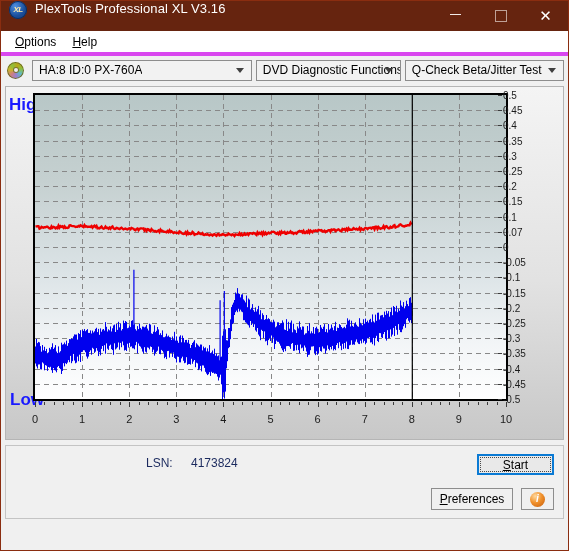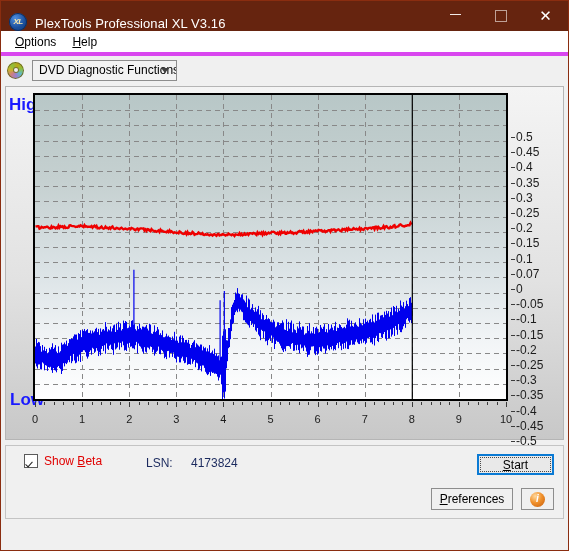--- a/index.html
+++ b/index.html
@@ -10,21 +10,21 @@
     -webkit-font-smoothing:antialiased;
   }
   #app{
     position:relative;width:569px;height:551px;
     box-sizing:border-box;
     border:1px solid #8a2d10;
     background:#f0f0f0;
   }
   
   .titlebar{
-    height:30px;background:#66240f;display:flex;align-items:flex-end;
+    height:30px;background:#66240f;display:flex;align-items:flex-start;
     position:relative;
   }
   .tb-icon{
     width:18px;height:18px;border-radius:50%;
     margin-left:8px;margin-right:8px;
     background:radial-gradient(circle at 35% 30%,#4f8fe0 0%,#1b4f9c 55%,#123a78 100%);
     box-shadow:inset 0 0 0 1px #0d2d5e;
     display:flex;align-items:center;justify-content:center;
     font-size:8px;font-weight:bold;color:#ffe9a8;font-style:italic;
     letter-spacing:-0.5px;line-height:1;
@@ -86,21 +86,21 @@
   .axis-label{
     position:absolute;font-size:17px;color:#1a1aff;font-weight:bold;
   }
   .plot{
     position:absolute;left:27px;top:6px;width:475px;height:308px;
     border:2px solid #000;box-sizing:border-box;
     background:linear-gradient(180deg,#b8c7c7 0%,#c5d0d0 28%,#dbe3e6 58%,#f1f4f6 80%,#ffffff 100%);
     overflow:hidden;
   }
   .plot svg{position:absolute;left:0;top:0;}
-  .ylabels{position:absolute;left:505px;top:0;width:40px;height:320px;font-size:12px;color:#1c1c1c;margin-top:42px;}
+  .ylabels{position:absolute;left:492px;top:0;width:40px;height:320px;font-size:10px;color:#1c1c1c;}
   .ylabels span{position:absolute;left:5px;transform:translateY(-50%);white-space:nowrap;}
   .ytick{position:absolute;left:0px;width:4px;height:1px;background:#3b3b3b;}
   .xlabels{position:absolute;left:0;top:322px;width:100%;height:22px;font-size:11px;color:#1c1c1c;}
   .xlabels span{position:absolute;transform:translateX(-50%);}
   .xtick{position:absolute;top:315px;width:1px;height:4px;background:#3b3b3b;}
   
   .bottom{
     position:relative;margin:5px 4px 0 4px;height:74px;
     border:1px solid #c4c4c4;background:#f0f0f0;box-sizing:border-box;
   }
@@ -171,22 +171,30 @@
     </div>
   </div>
 
   <div class="menubar">
     <div class="menu-item"><u>O</u><span>ptions</span></div>
     <div class="menu-item"><u>H</u><span>elp</span></div>
   </div>
 
   <div class="toolbar">
     <div class="disc-icon"></div>
+    <div class="combo c1">
+      <div class="cval">HA:8 ID:0  PX-760A</div>
+      <div class="carrow"></div>
+    </div>
     <div class="combo c2">
       <div class="cval">DVD Diagnostic Functions</div>
+      <div class="carrow"></div>
+    </div>
+    <div class="combo c3">
+      <div class="cval">Q-Check Beta/Jitter Test</div>
       <div class="carrow"></div>
     </div>
   </div>
 
   <div class="chartwrap">
     <div class="axis-label" id="lbl-high" style="left:3px;top:8px;">High</div>
     <div class="axis-label" id="lbl-low" style="left:4px;top:303px;">Low</div>
 
     <div class="plot">
       <svg id="plot-svg" width="471" height="304" viewBox="0 0 471 304" preserveAspectRatio="none">
@@ -333,24 +341,20 @@
       <i class="xtick" style="left: 443.48px; height: 3px;"></i>
       <i class="xtick" style="left: 452.9px; height: 5px;"></i>
       <i class="xtick" style="left: 462.32px; height: 3px;"></i>
       <i class="xtick" style="left: 471.74px; height: 3px;"></i>
       <i class="xtick" style="left: 481.16px; height: 3px;"></i>
       <i class="xtick" style="left: 490.58px; height: 3px;"></i>
       <i class="xtick" style="left: 500px; height: 5px;"></i>
     </div>
 
   <div class="bottom">
-    <div class="chk-row">
-      <div class="chkbox"></div>
-      <div class="chk-label beta"><span>Show </span><u>B</u><span>eta</span></div>
-    </div>
 
     <div class="lsn-wrap">
       <span class="lsn-lab">LSN:</span>
       <span class="lsn-val">4173824</span>
     </div>
 
     <div class="btn btn-start">
       <div class="inner">
           <u>S</u>
           <span>tart</span>

